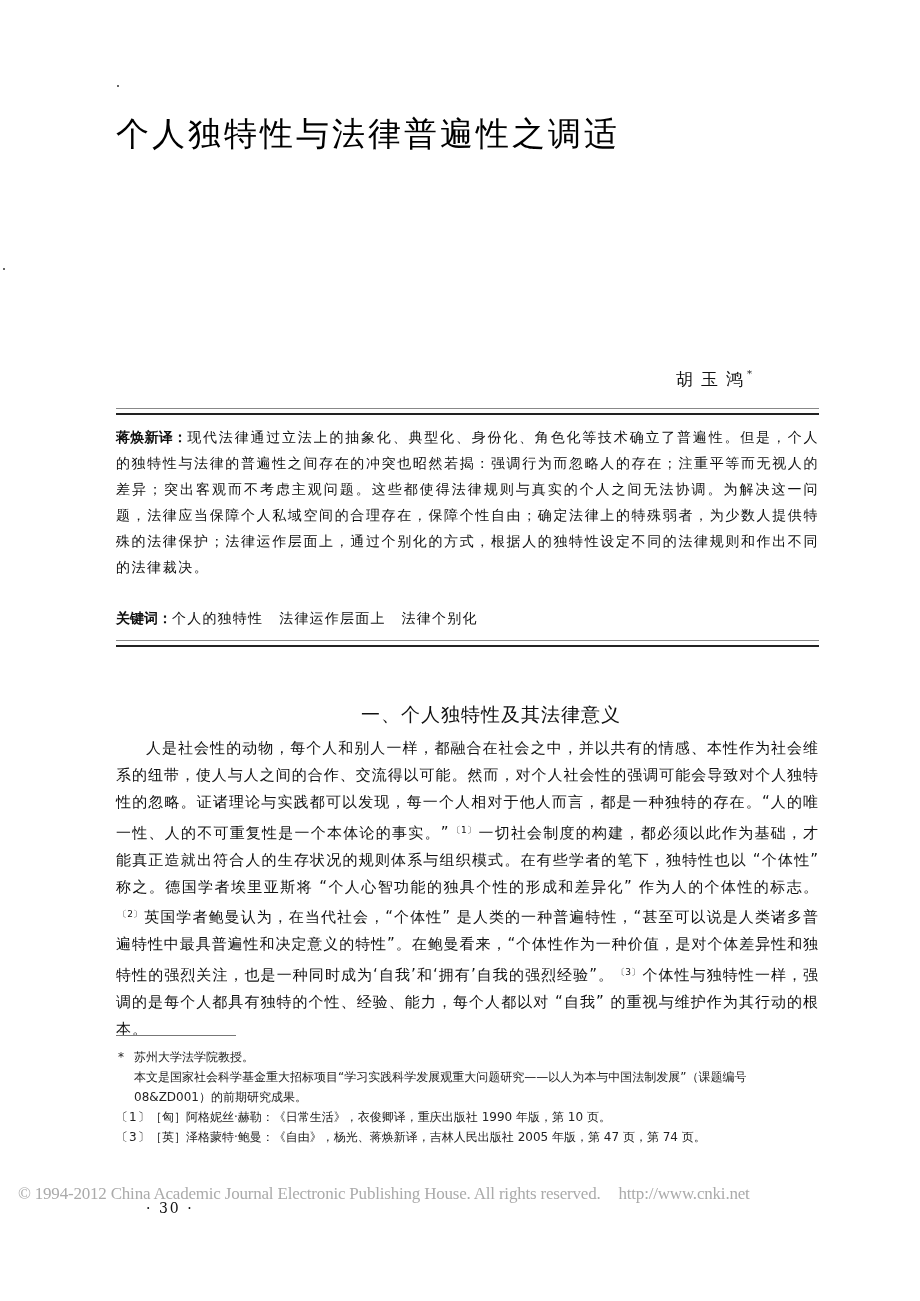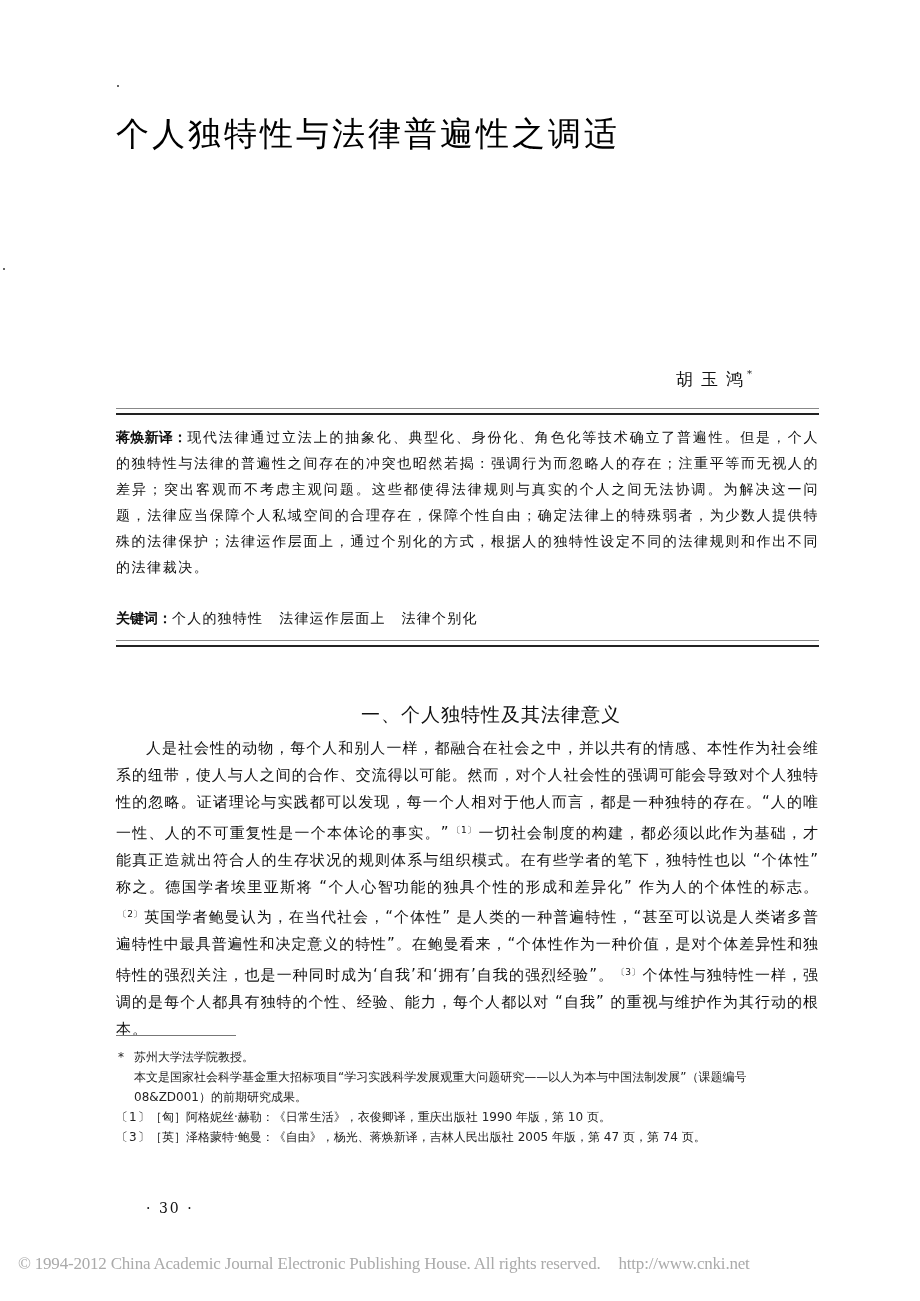--- a/index.html
+++ b/index.html
@@ -19,21 +19,21 @@
   .section-title { left: 0; width: 920px; top: 686px; text-align: center; font-size: 19px; letter-spacing: 1px; font-family: "DejaVu Sans", sans-serif; padding-left: 30px; box-sizing: border-box; }
   .body-text { left: 116px; top: 735px; width: 703px; font-size: 15px; line-height: 27.2px; text-align: justify; text-indent: 30px; letter-spacing: 0.9px; font-family: "DejaVu Sans", sans-serif; }
   .cite { font-size: 9px; vertical-align: 5px; letter-spacing: 0; margin: 0 2px; }
   .fn-rule { left: 116px; top: 1035px; width: 120px; height: 1px; background: #777; }
   .footnotes { left: 116px; top: 1047px; width: 703px; font-size: 12px; line-height: 20px; font-family: "DejaVu Sans", sans-serif; color: #222; }
   .fn-line { white-space: nowrap; }
   .fn-star { display: inline-block; width: 16px; padding-left: 2px; }
   .fn-indent { padding-left: 18px; }
   .fn-num { display: inline-block; width: 34px; letter-spacing: 1px; }
   .page-num { left: 146px; top: 1200px; font-size: 14px; font-family: "DejaVu Serif", serif; letter-spacing: 2px; }
-  .copyright { left: 18px; top: 1254px; font-size: 17px; color: #aaa; font-family: "Liberation Serif", serif; white-space: nowrap; letter-spacing: -0.2px; }
+  .copyright { left: 18px; top: 1184px; font-size: 17px; color: #aaa; font-family: "Liberation Serif", serif; white-space: nowrap; letter-spacing: -0.2px; }
   .copyright .url { margin-left: 18px; }
 </style>
 </head>
 <body>
 
 <div class="abs speck" style="left:117px; top:85px;"></div>
 <div class="abs speck" style="left:3px; top:268px;"></div>
 
 <h1 class="abs title" style="margin:0;">个人独特性与法律普遍性之调适</h1>
 

